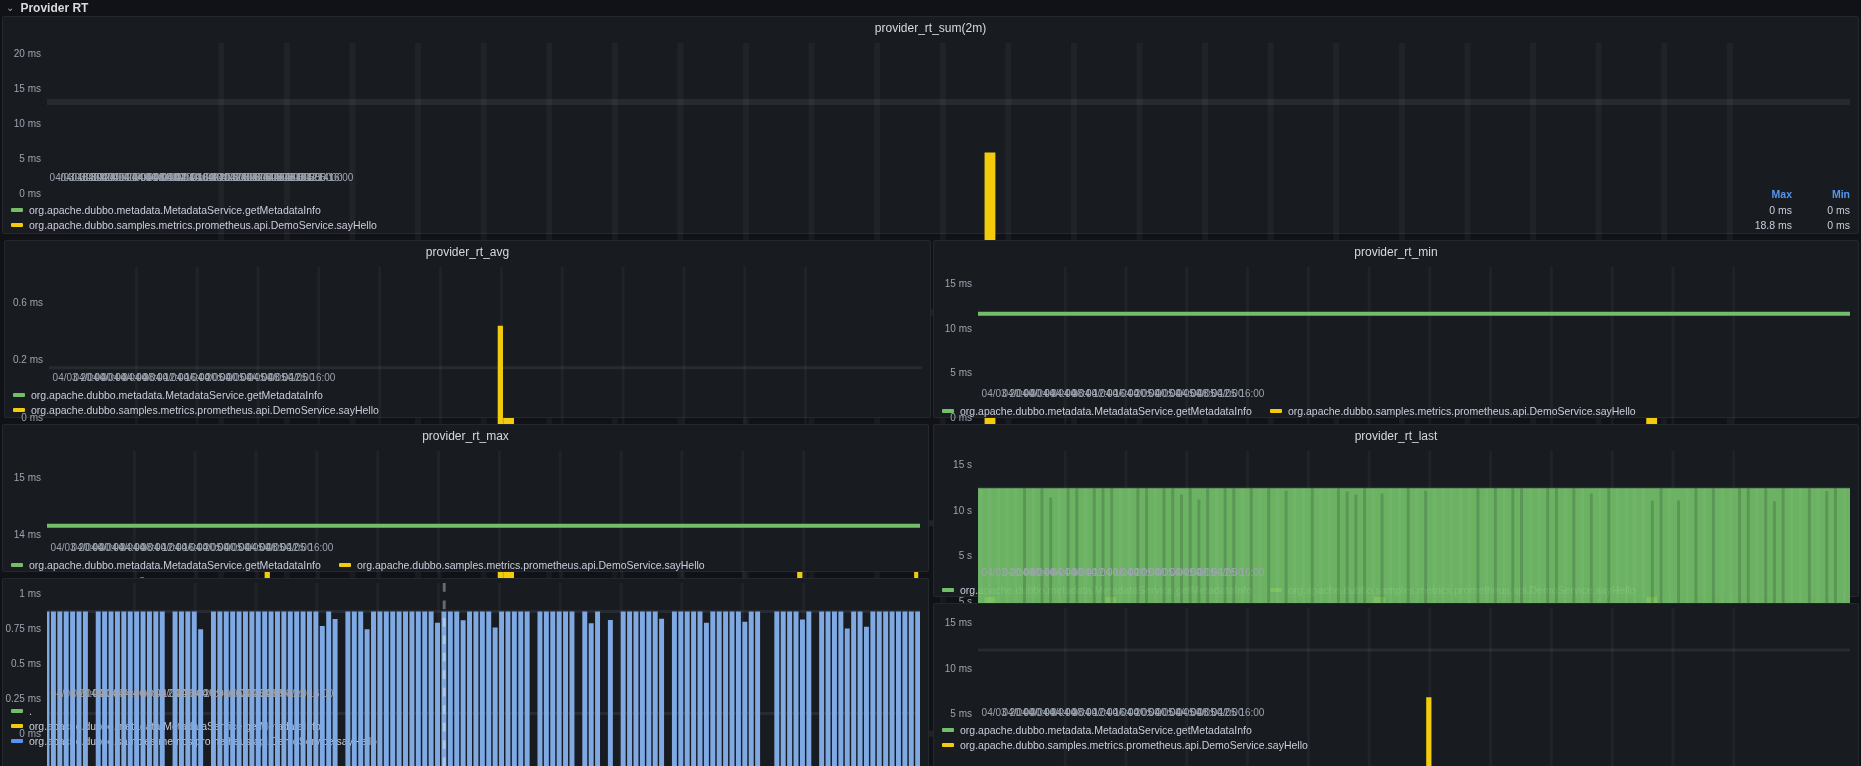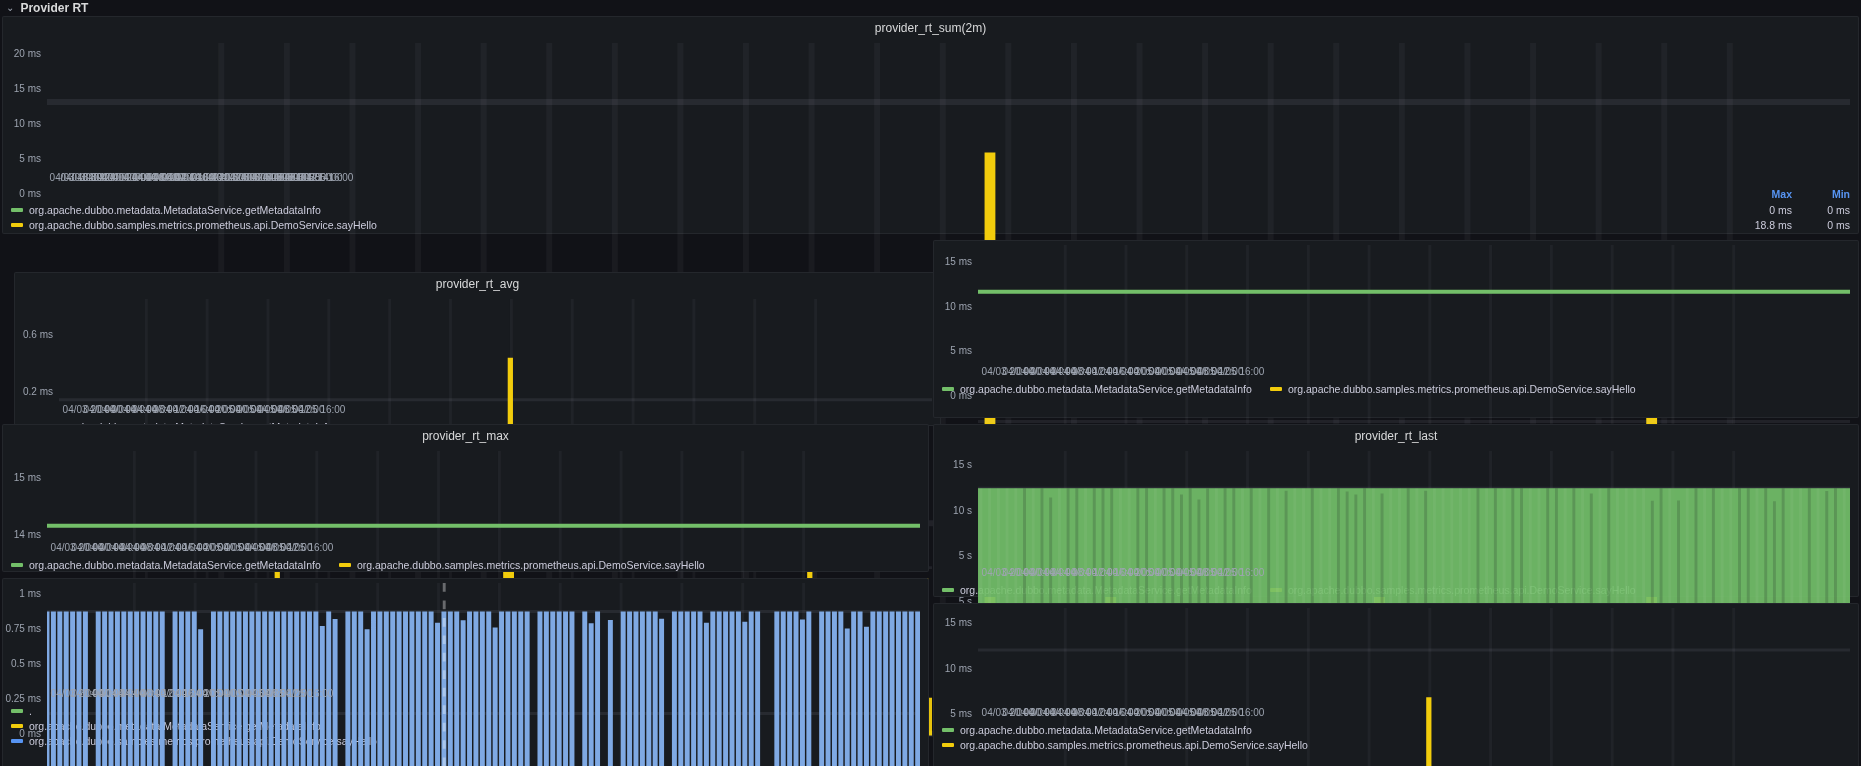--- a/index.html
+++ b/index.html
@@ -126,21 +126,21 @@
           <span class="dash" style="background: rgb(242, 204, 12);"></span>
           <span class="lg-label">org.apache.dubbo.samples.metrics.prometheus.api.DemoService.sayHello</span>
           <div class="lg-vals">
             <span>18.8 ms</span>
             <span>0 ms</span>
           </div>
         </div>
       </div>
   </section>
 
-  <section class="panel" style="left:14px;top:240px;width:927px;height:154px;margin-top:32px;">
+  <section class="panel" style="left:4px;top:240px;width:927px;height:178px;">
     <header class="p-title">provider_rt_avg</header>
     <div class="chart" style="height:108px">
       <svg preserveAspectRatio="none" viewBox="0 0 300 150">
           <line x1="0" y1="150" x2="300" y2="150" stroke="rgba(204,204,220,0.09)" stroke-width="1"></line>
           <line x1="0" y1="92.3076923076923" x2="300" y2="92.3076923076923" stroke="rgba(204,204,220,0.09)" stroke-width="1"></line>
           <line x1="0" y1="34.61538461538461" x2="300" y2="34.61538461538461" stroke="rgba(204,204,220,0.09)" stroke-width="1"></line>
           <line x1="30" y1="0" x2="30" y2="150" stroke="rgba(204,204,220,0.05)" stroke-width="1"></line>
           <line x1="50.90909090909091" y1="0" x2="50.90909090909091" y2="150" stroke="rgba(204,204,220,0.05)" stroke-width="1"></line>
           <line x1="71.81818181818181" y1="0" x2="71.81818181818181" y2="150" stroke="rgba(204,204,220,0.05)" stroke-width="1"></line>
           <line x1="92.72727272727273" y1="0" x2="92.72727272727273" y2="150" stroke="rgba(204,204,220,0.05)" stroke-width="1"></line>
@@ -181,20 +181,21 @@
           <span class="lg-label">org.apache.dubbo.metadata.MetadataService.getMetadataInfo</span>
         </div>
         <div class="lg-row">
           <span class="dash" style="background: rgb(242, 204, 12);"></span>
           <span class="lg-label">org.apache.dubbo.samples.metrics.prometheus.api.DemoService.sayHello</span>
         </div>
       </div>
   </section>
 
   <section class="panel" style="left:933px;top:240px;width:926px;height:178px;">
+    <header class="p-title">provider_rt_min</header>
     <div class="chart" style="height:124px">
       <svg preserveAspectRatio="none" viewBox="0 0 300 150">
           <line x1="0" y1="150" x2="300" y2="150" stroke="rgba(204,204,220,0.09)" stroke-width="1"></line>
           <line x1="0" y1="105.35714285714286" x2="300" y2="105.35714285714286" stroke="rgba(204,204,220,0.09)" stroke-width="1"></line>
           <line x1="0" y1="60.71428571428571" x2="300" y2="60.71428571428571" stroke="rgba(204,204,220,0.09)" stroke-width="1"></line>
           <line x1="0" y1="16.071428571428584" x2="300" y2="16.071428571428584" stroke="rgba(204,204,220,0.09)" stroke-width="1"></line>
           <line x1="30" y1="0" x2="30" y2="150" stroke="rgba(204,204,220,0.05)" stroke-width="1"></line>
           <line x1="50.90909090909091" y1="0" x2="50.90909090909091" y2="150" stroke="rgba(204,204,220,0.05)" stroke-width="1"></line>
           <line x1="71.81818181818181" y1="0" x2="71.81818181818181" y2="150" stroke="rgba(204,204,220,0.05)" stroke-width="1"></line>
           <line x1="92.72727272727273" y1="0" x2="92.72727272727273" y2="150" stroke="rgba(204,204,220,0.05)" stroke-width="1"></line>

